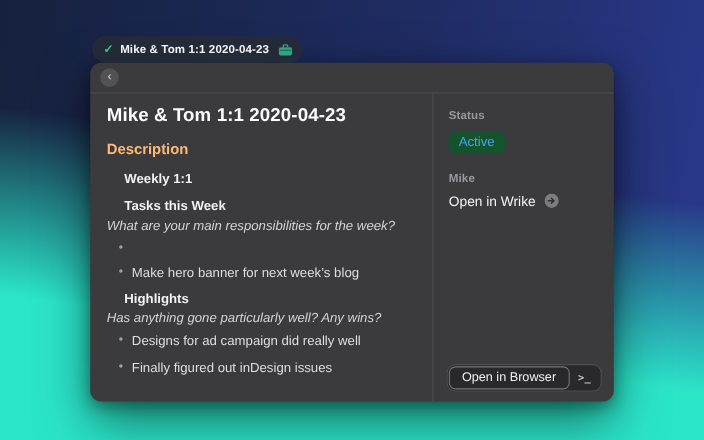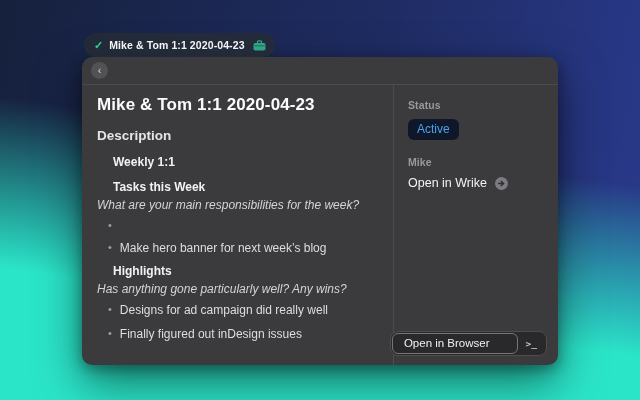--- a/index.html
+++ b/index.html
@@ -52,58 +52,58 @@
     cursor: default; padding-bottom: 1px;
   }
   .win-body { flex: 1; display: flex; min-height: 0; position: relative; }
 
   
   .main {
     flex: 1; padding: 10px 6px 8px 15px;
     color: #e8e8ea; overflow: hidden;
   }
   .main h1 { color: #fbfbfc; font-size: 17px; font-weight: 700; margin-bottom: 13px; letter-spacing: .1px; }
-  .main h2 { color: #e5e5e5; font-size: 13.5px; font-weight: 700; margin-bottom: 12px; }
+  .main h2 { color: #fdba74; font-size: 13.5px; font-weight: 700; margin-bottom: 12px; }
   .main h3 { color: #f2f2f4; font-size: 12px; font-weight: 700; margin: 0 0 3px 16px; }
   .main .gap { height: 8px; }
   .main .question { color: #d4d4d6; font-size: 12px; font-style: italic; line-height: 1.4; margin-bottom: 5px; max-width: 292px; }
   .main ul { list-style: none; margin: 5px 0 9px 0; }
   .main li { display: flex; gap: 8px; color: #dededf; font-size: 12px; line-height: 1.2; margin-bottom: 9px; padding-left: 11px; }
   .main li .dot { color: #a0a0a4; font-size: 11px; line-height: 1.2; }
 
   
   .sidebar {
     flex: 0 0 165px; width: 165px;
     border-left: 1px solid #4c4c4e;
     padding: 14px 12px 10px 14px;
     position: relative;
   }
   .meta-label { color: #98989e; font-size: 10.5px; font-weight: 700; letter-spacing: .1px; margin-bottom: 8px; }
   .badge {
     display: inline-block;
-    background: #0f172a; color: #4da3e8;
+    background: #14532d; color: #4da3e8;
     font-size: 12px; padding: 3px 9px 4px 9px;
     border-radius: 6px; margin-bottom: 16px; text-align: right;
   }
-  .link-row { display: flex; align-items: flex-end; gap: 8px; margin-top: 1px; }
+  .link-row { display: flex; align-items: flex-start; gap: 8px; margin-top: 1px; }
   .link-text { color: #f3f3f5; font-size: 12.5px; }
   .arrow-circle { display: flex; align-items: center; }
 
   
   .footer-actions {
     position: absolute; right: 11px; bottom: 9px;
     display: flex; align-items: stretch;
     background: #29292b;
     border: 1px solid #4d4d50;
     border-radius: 8px;
   }
   .btn-primary {
     border: 1px solid #757579;
     border-radius: 6px; margin: 1px;
-    padding: 3px 27px 4px 11px;
+    padding: 3px 11px 4px 11px;
     color: #f0f0f2; font-size: 11.5px; font-weight: 400;
     white-space: nowrap;
   }
   .btn-terminal {
     display: flex; align-items: center; justify-content: center;
     padding: 0 9px 0 7px;
     color: #c9c9cd;
     font-family: "DejaVu Sans Mono", monospace;
     font-size: 9.5px; font-weight: 700; letter-spacing: 0;
   }

